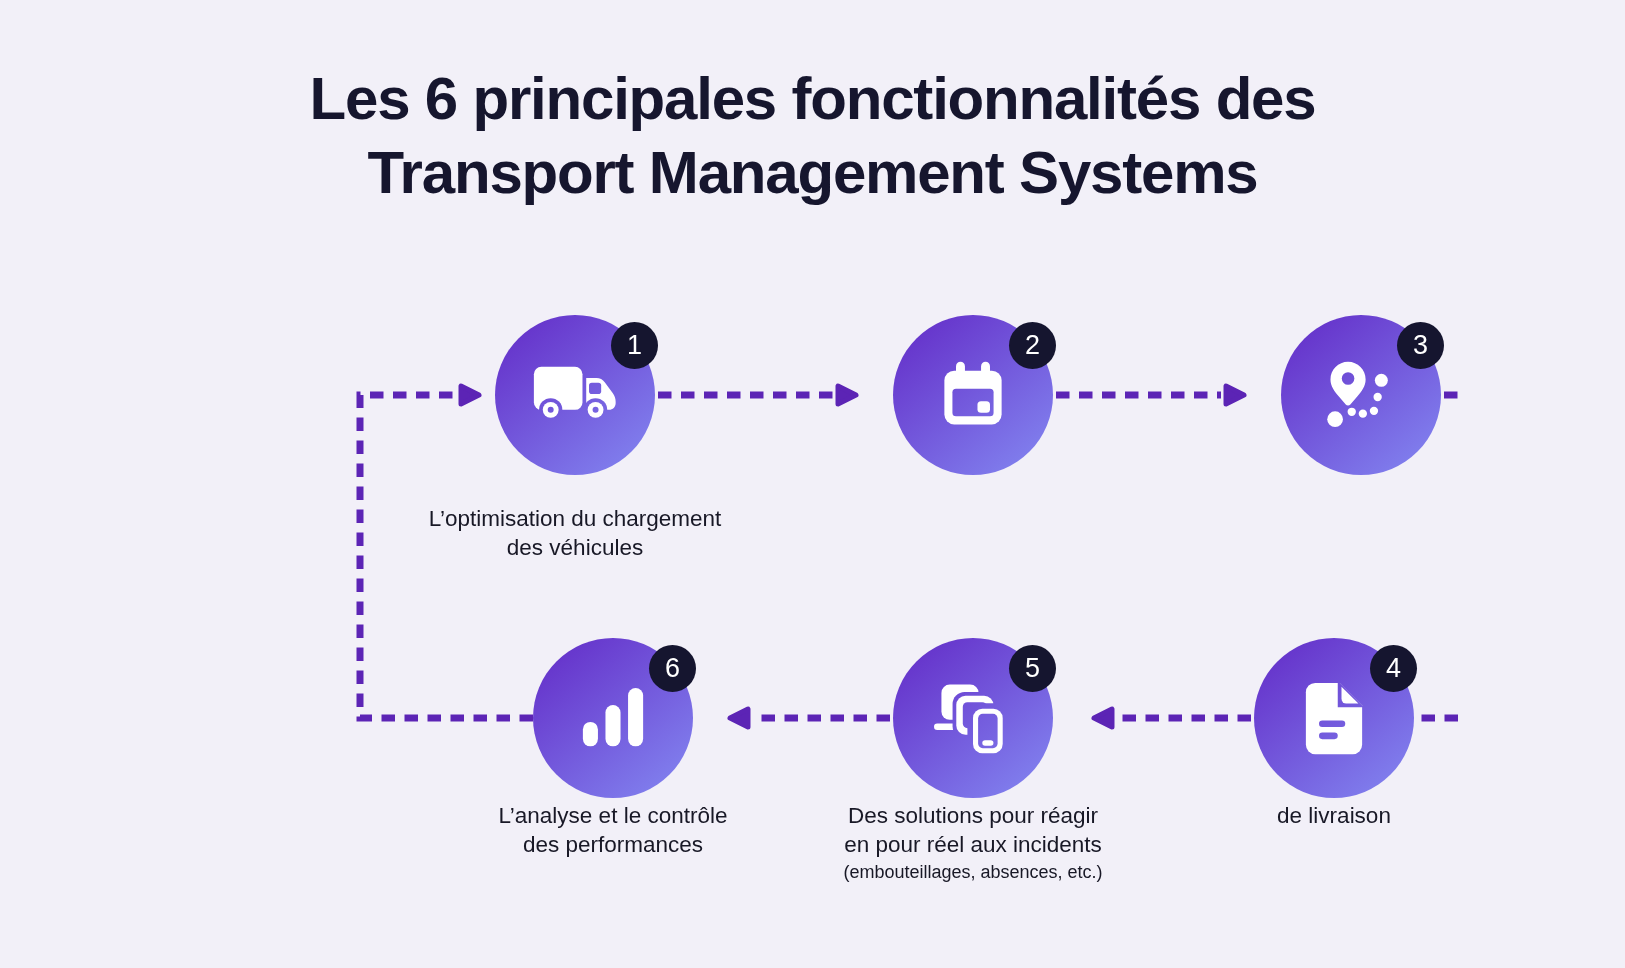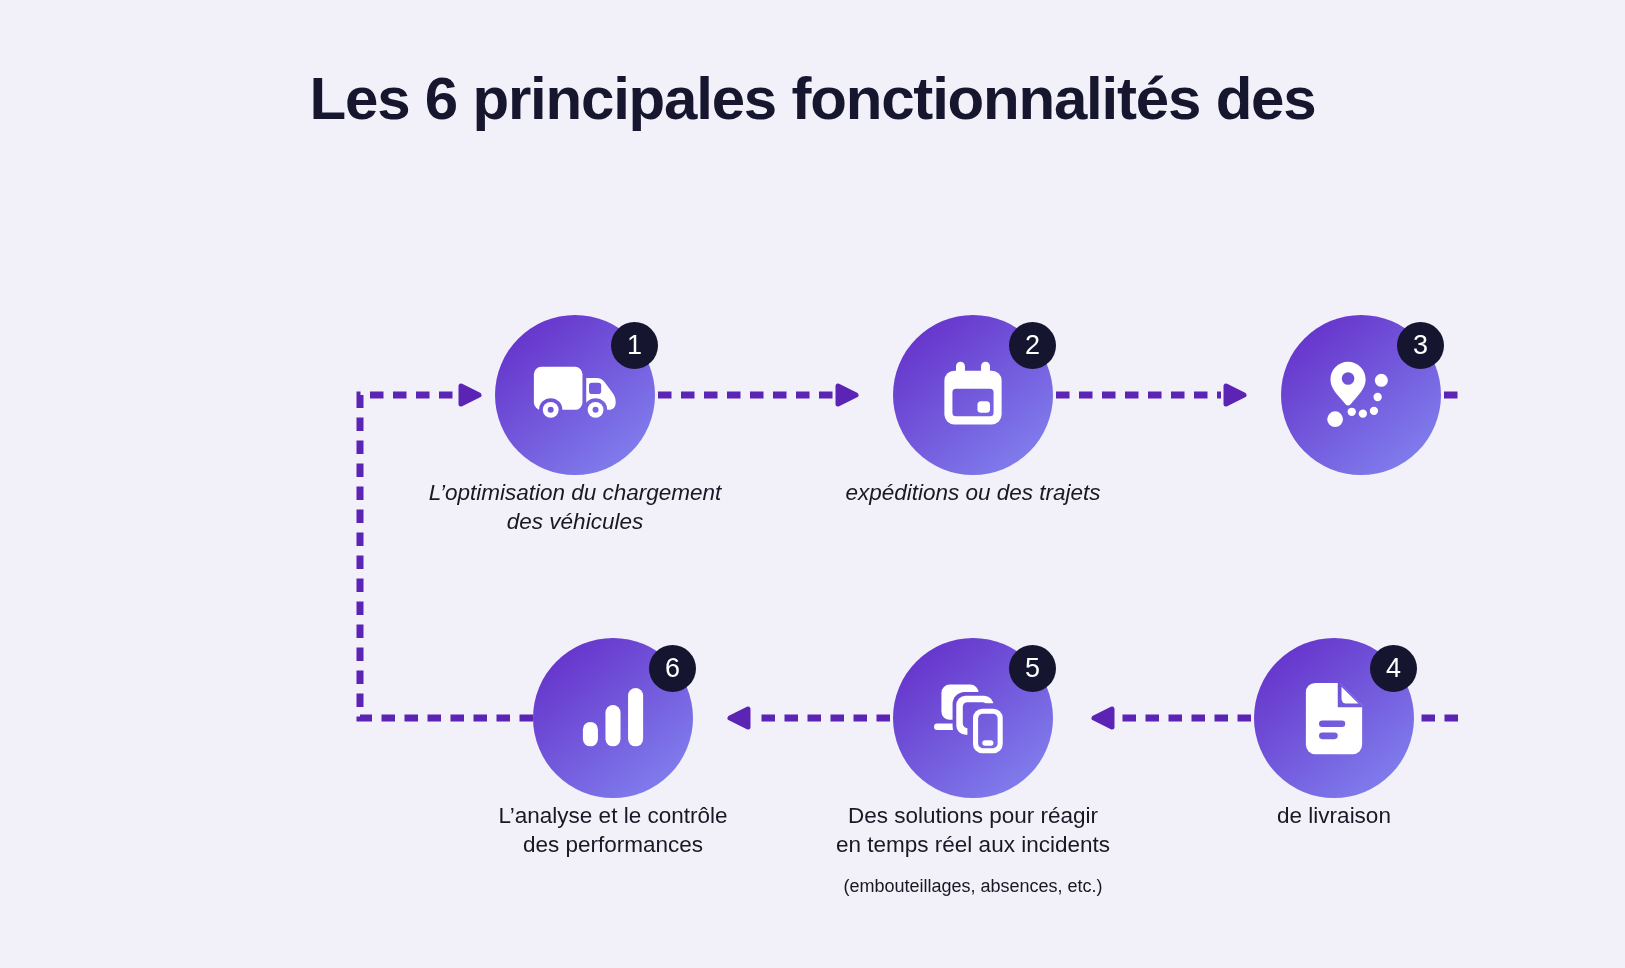--- a/index.html
+++ b/index.html
@@ -52,35 +52,36 @@
     background:var(--badge-background,#15152f);
     display:flex;align-items:center;justify-content:center;
     color:var(--badge-text,#ffffff);
     font-size:27px;font-weight:500;
   }
   .label{
     text-align:center;
     font-size:22.5px;line-height:28.5px;
     color:var(--label-text,#181826);
   }
-  .row-top .label{margin-top:4px;font-style:italic;}
+  .row-top .label{margin-top:30px;}
   .row-bottom .label{margin-top:4px;}
   .sublabel{
-    font-size:18px;line-height:24px;margin-top:15px;
+    font-size:18px;line-height:24px;margin-top:1px;
     color:var(--label-text,#181826);
     text-align:center;
   }
 </style>
 </head>
 <body>
 
 <div class="canvas">
 
   <div class="title">
     <div>Les 6 principales fonctionnalités des</div>
+    <div>Transport Management Systems</div>
   </div>
 
   <svg class="connectors" width="1625" height="968">
     <path class="dash" d="M368,718 H195 V395 H290"></path>
     <polygon class="arrowhead" points="296,386 296,404 314,395"></polygon>
     <path class="dash" d="M493,395 H668"></path>
     <polygon class="arrowhead" points="673,386 673,404 691,395"></polygon>
     <path class="dash" d="M891,395 H1056"></path>
     <polygon class="arrowhead" points="1061,386 1061,404 1079,395"></polygon>
     <path class="dash" d="M1279,395 H1412 V718 H1253"></path>
@@ -132,21 +133,20 @@
             <rect x="43" y="46" width="14" height="13" rx="4" fill="#fff"></rect>
           </mask>
           <rect width="76" height="78" fill="#ffffff" mask="url(#m-cal)"></rect>
         </svg>
       </div>
       <div class="badge">
           <span>2</span>
         </div>
     </div>
     <div class="label">
-      <div>expéditions ou des trajets</div>
     </div>
   </div>
 
   <div class="node row-top" style="left:1016px;top:315px">
     <div class="circle-wrap">
       <div class="circle">
         <svg width="74" viewBox="0 0 80 76">
           <mask id="m-pin">
             <rect width="80" height="76" fill="#000"></rect>
             <path d="M26,2 C15.5,2 7,10.5 7,21 c0,7.5 4.2,12.6 9.3,18.6 l7.2,8.6 c1.3,1.5 3.7,1.5 5,0 l7.2,-8.6 C40.8,33.6 45,28.5 45,21 45,10.5 36.5,2 26,2 z" fill="#fff"></path>
@@ -209,21 +209,21 @@
           </mask>
           <rect width="84" height="84" fill="#ffffff" mask="url(#m-dev)"></rect>
         </svg>
       </div>
       <div class="badge">
           <span>5</span>
         </div>
     </div>
     <div class="label">
       <div>Des solutions pour réagir</div>
-      <div>en temps réel aux incidents</div>
+      <div>en pour réel aux incidents</div>
     </div>
     <div class="sublabel">(embouteillages, absences, etc.)</div>
   </div>
 
   <div class="node row-bottom" style="left:268px;top:638px">
     <div class="circle-wrap">
       <div class="circle">
         <svg width="64" viewBox="0 0 68 64">
           <g fill="#ffffff">
             <rect x="2" y="36" width="16" height="26" rx="8"></rect>

